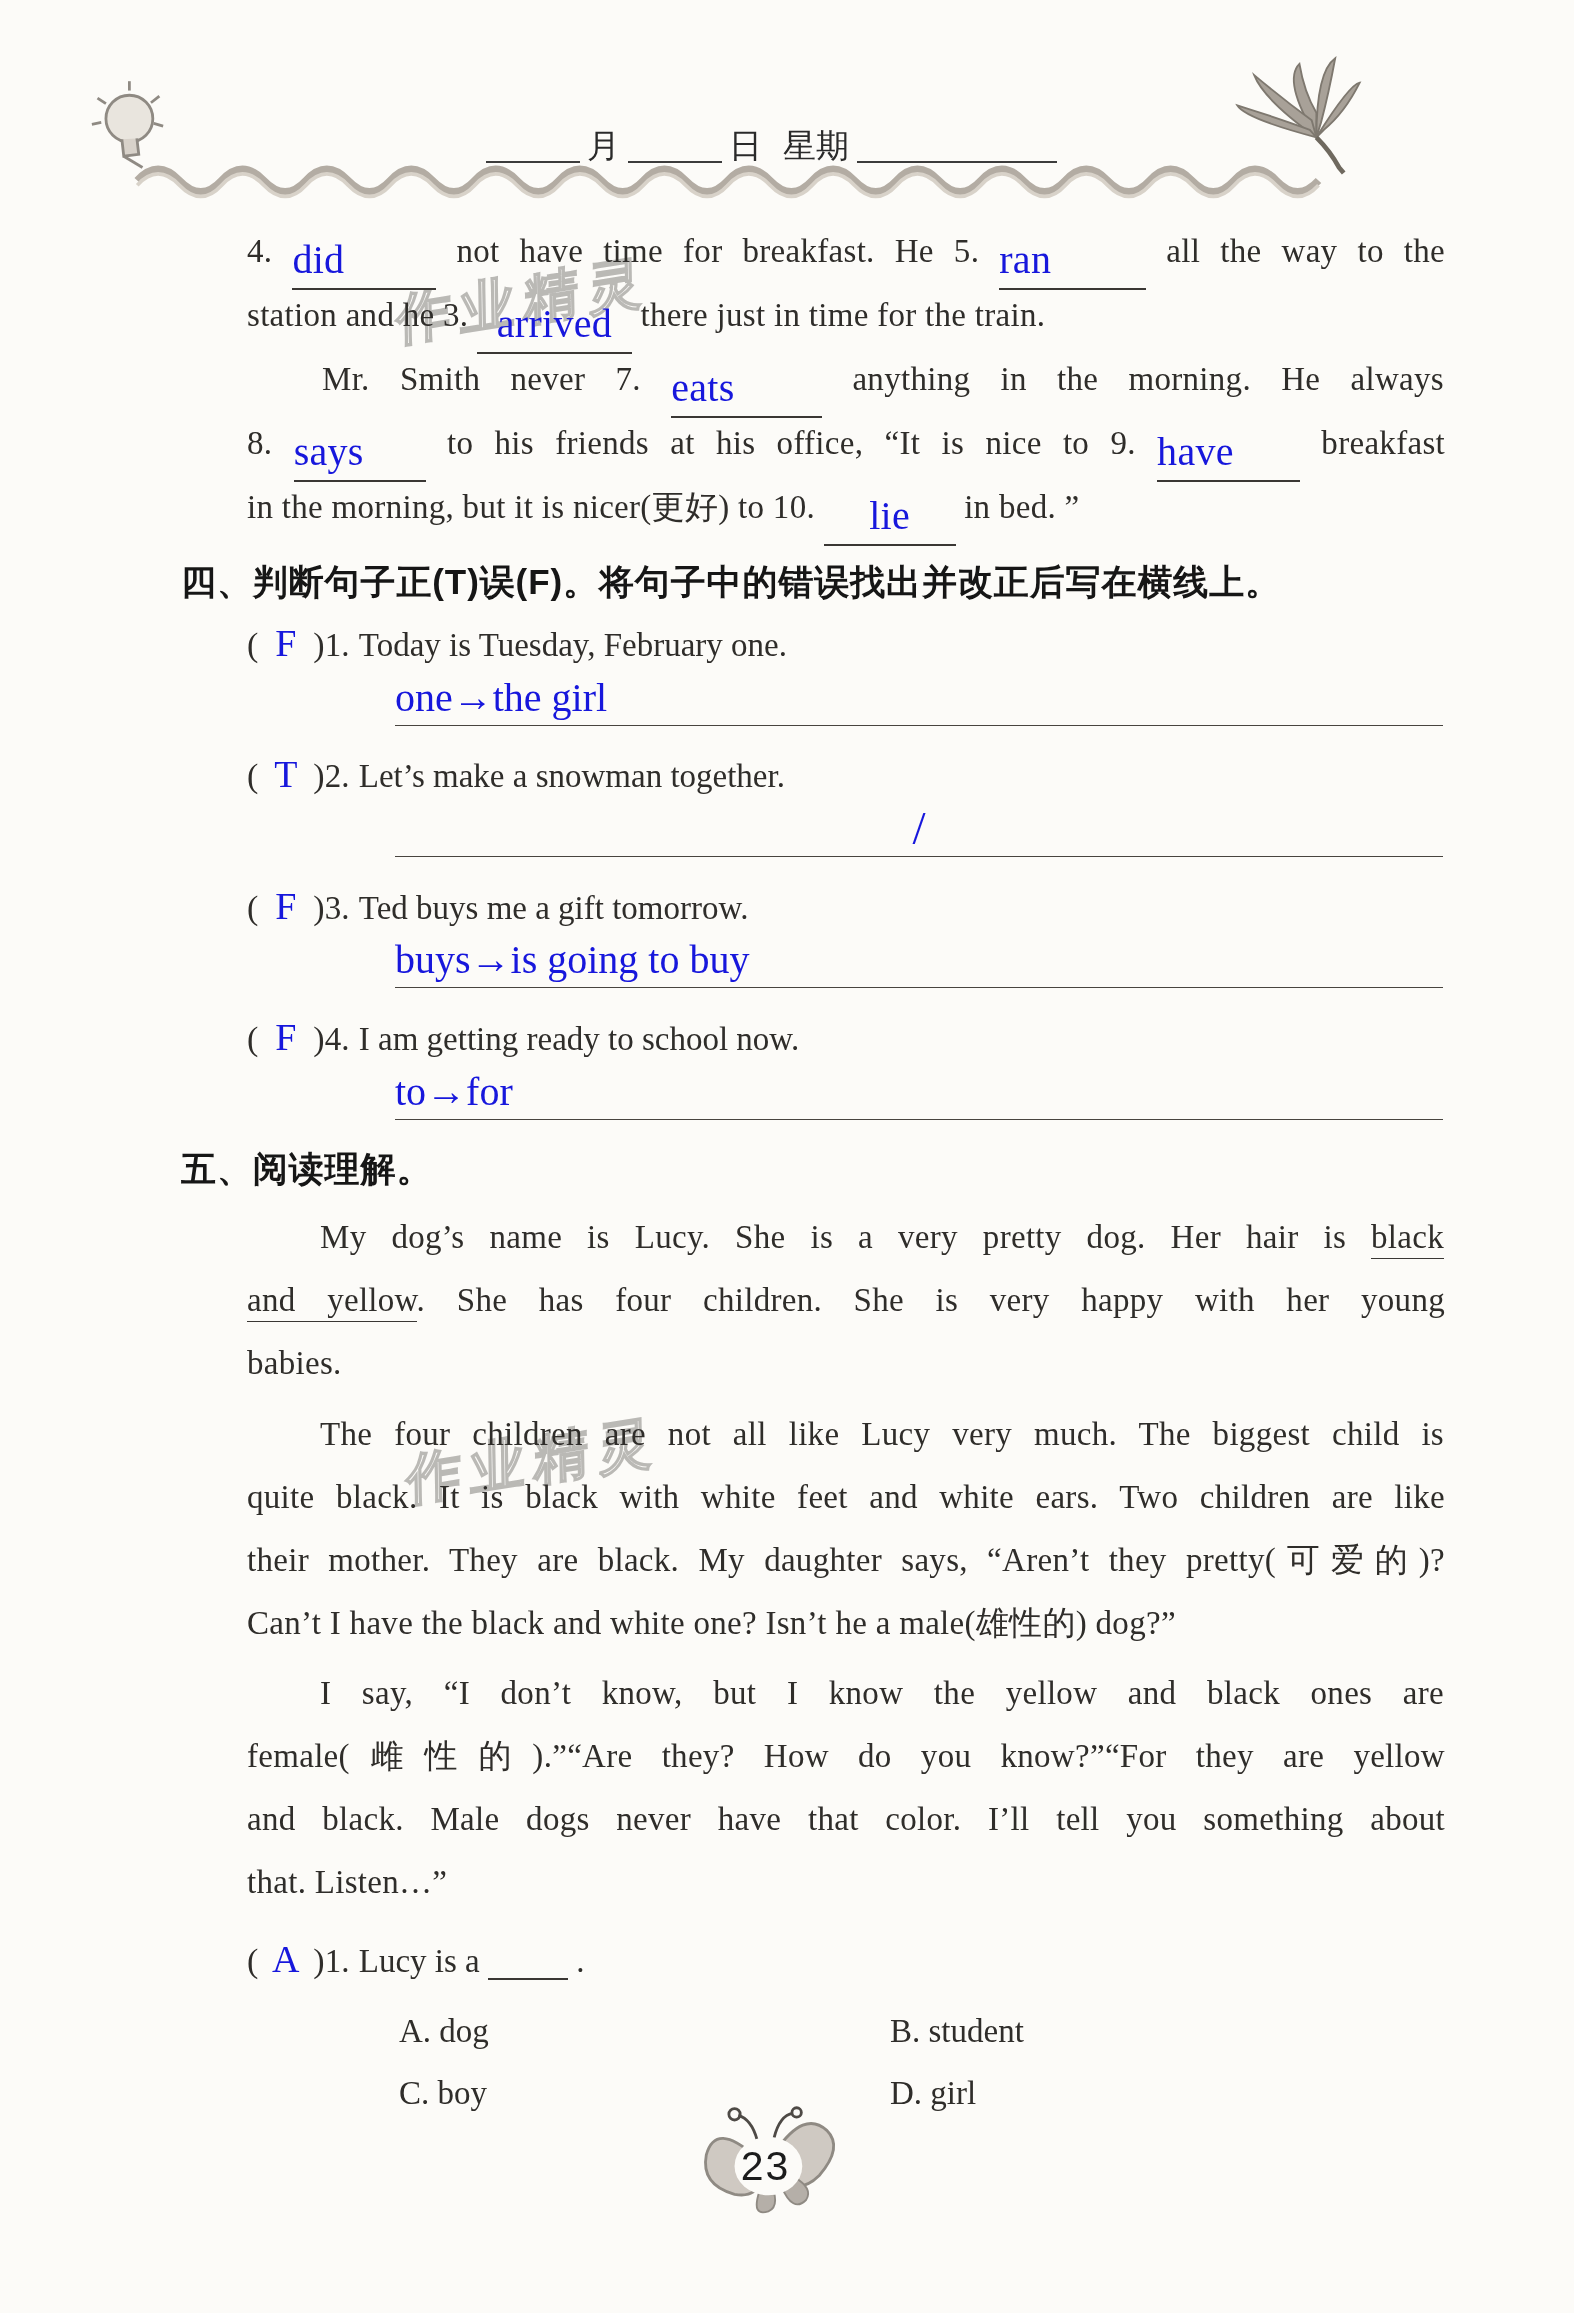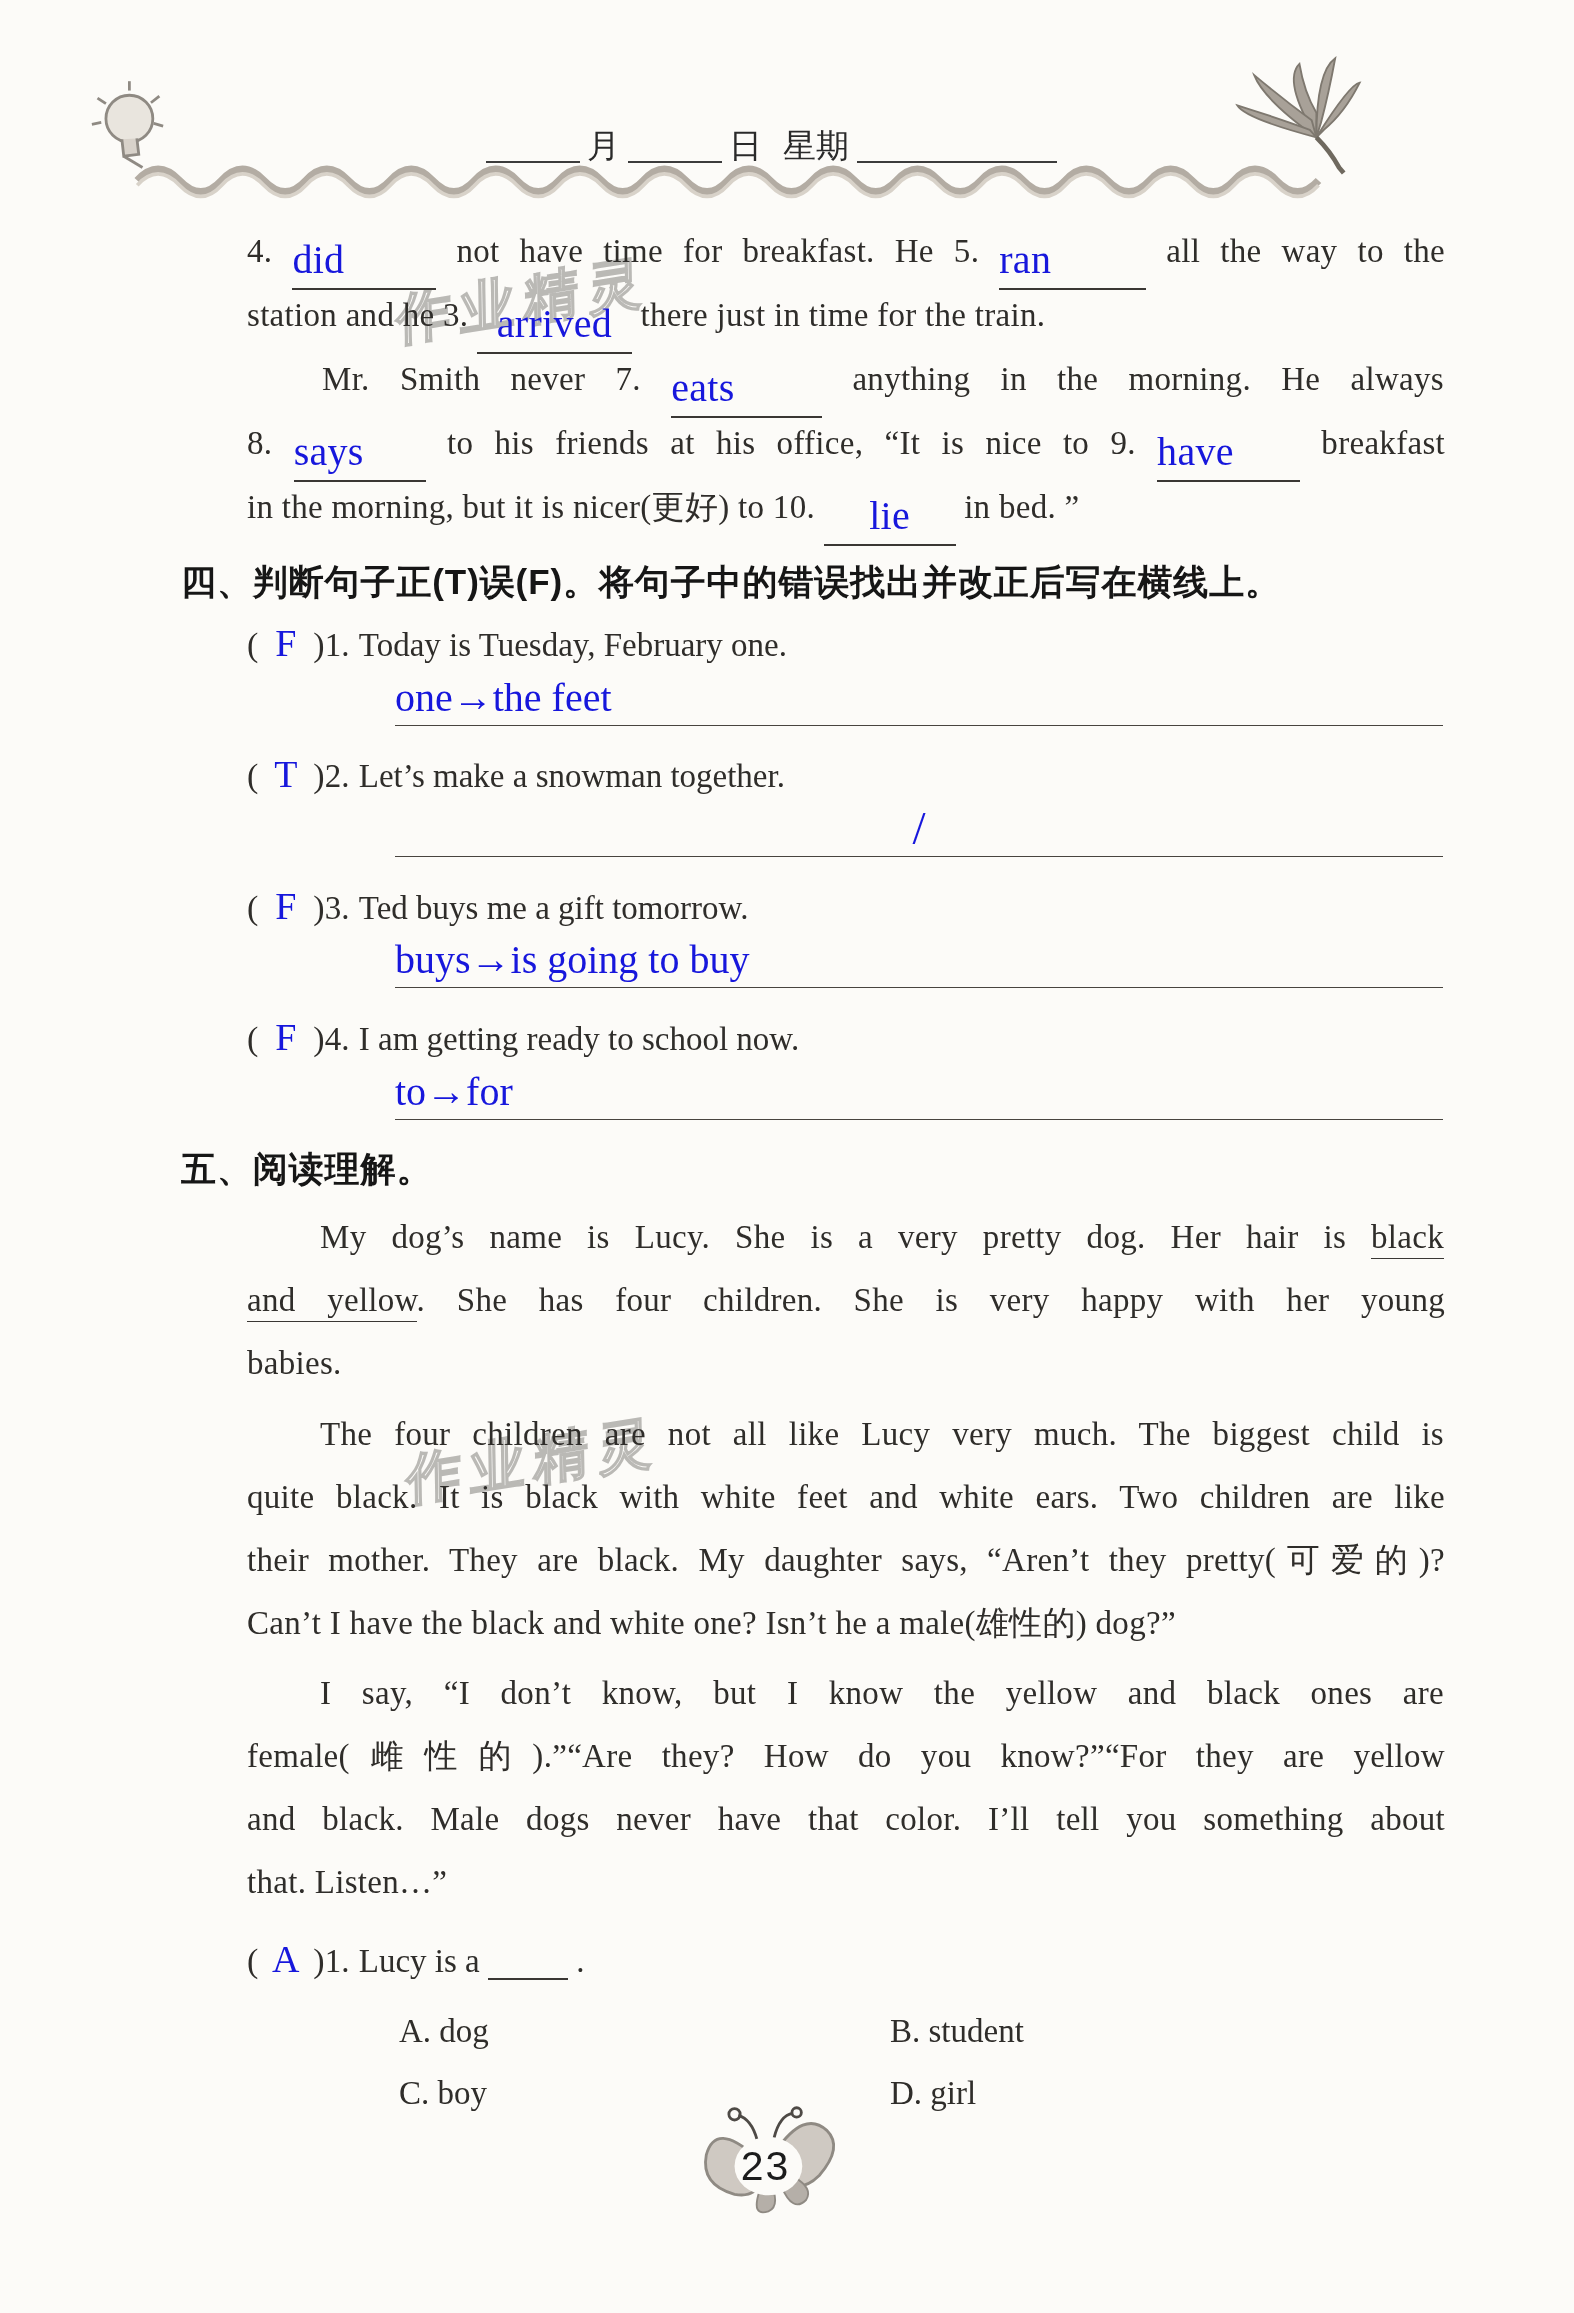--- a/index.html
+++ b/index.html
@@ -164,21 +164,21 @@
         <div class="cloze-line justify"><span>4. </span><span class="blank" style="width: 144px;"><span class="ans">did</span></span><span> not have time for breakfast. He 5. </span><span class="blank" style="width: 147px;"><span class="ans">ran</span></span><span> all the way to the</span></div>
         <div class="cloze-line"><span>station and he 3. </span><span class="blank" style="width: 155px;"><span class="ans">arrived</span></span><span> there just in time for the train.</span></div>
         <div class="cloze-line justify ind"><span>Mr. Smith never 7. </span><span class="blank" style="width: 151px;"><span class="ans">eats</span></span><span> anything in the morning. He always</span></div>
         <div class="cloze-line justify"><span>8. </span><span class="blank" style="width: 132px;"><span class="ans">says</span></span><span> to his friends at his office, “It is nice to 9. </span><span class="blank" style="width: 143px;"><span class="ans">have</span></span><span> breakfast</span></div>
         <div class="cloze-line"><span>in the morning, but it is nicer(更好) to 10. </span><span class="blank" style="width: 132px;"><span class="ans">lie</span></span><span> in bed. ”</span></div>
       </div>
     <div class="sec-title">四、判断句子正(T)误(F)。将句子中的错误找出并改正后写在横线上。</div>
     <div id="tf-items">
         <div class="tf-item">
           <div class="tf-row"><span class="paren">(</span><span class="tf-mark">F</span><span class="paren">)</span><span class="tf-num">1.</span><span>Today is Tuesday, February one.</span></div>
-          <div class="tf-corr">one→the feet</div>
+          <div class="tf-corr">one→the girl</div>
           <div class="tf-underline"></div>
         </div>
         <div class="tf-item">
           <div class="tf-row"><span class="paren">(</span><span class="tf-mark">T</span><span class="paren">)</span><span class="tf-num">2.</span><span>Let’s make a snowman together.</span></div>
           <div class="tf-corr center">/</div>
           <div class="tf-underline"></div>
         </div>
         <div class="tf-item">
           <div class="tf-row"><span class="paren">(</span><span class="tf-mark">F</span><span class="paren">)</span><span class="tf-num">3.</span><span>Ted buys me a gift tomorrow.</span></div>
           <div class="tf-corr">buys→is going to buy</div>

